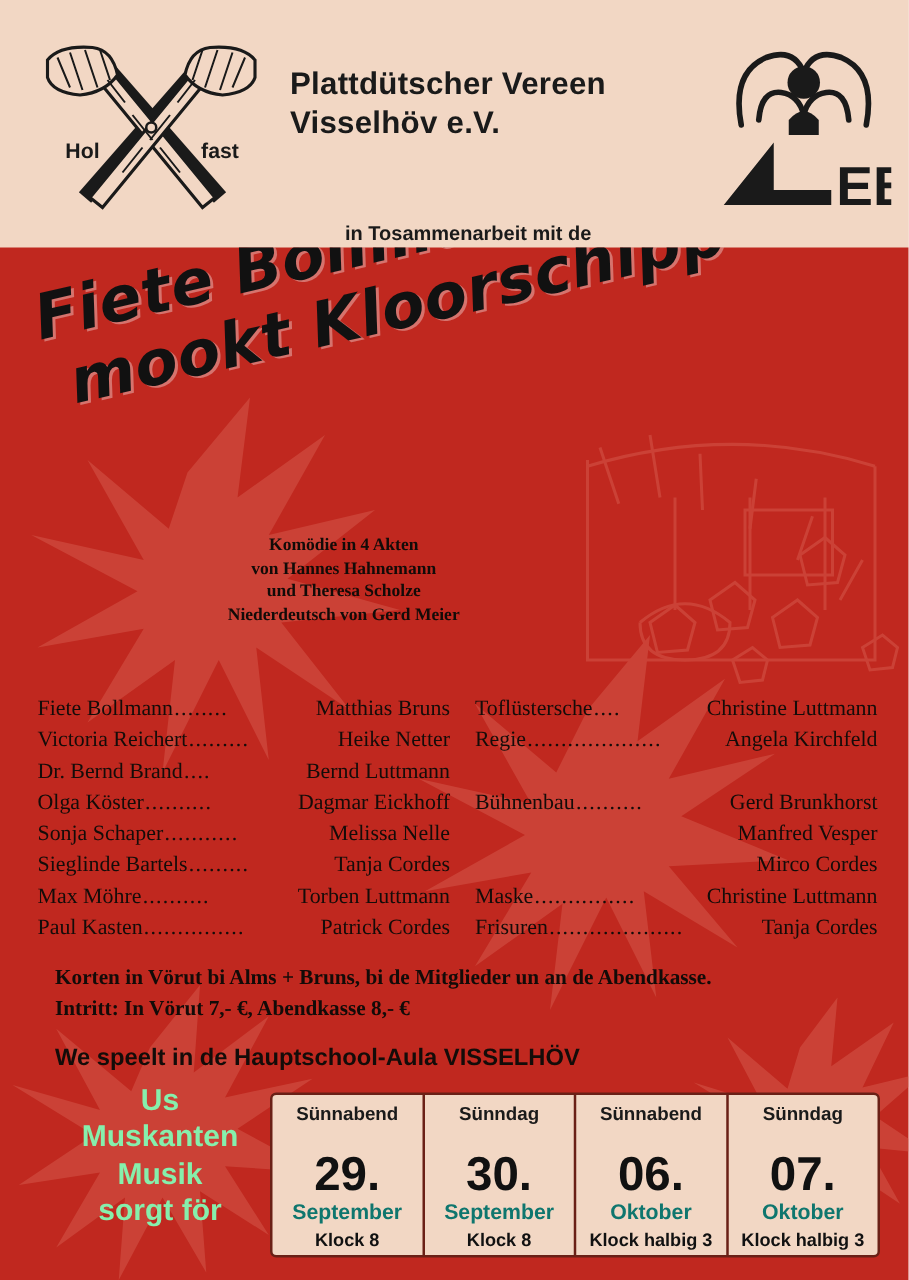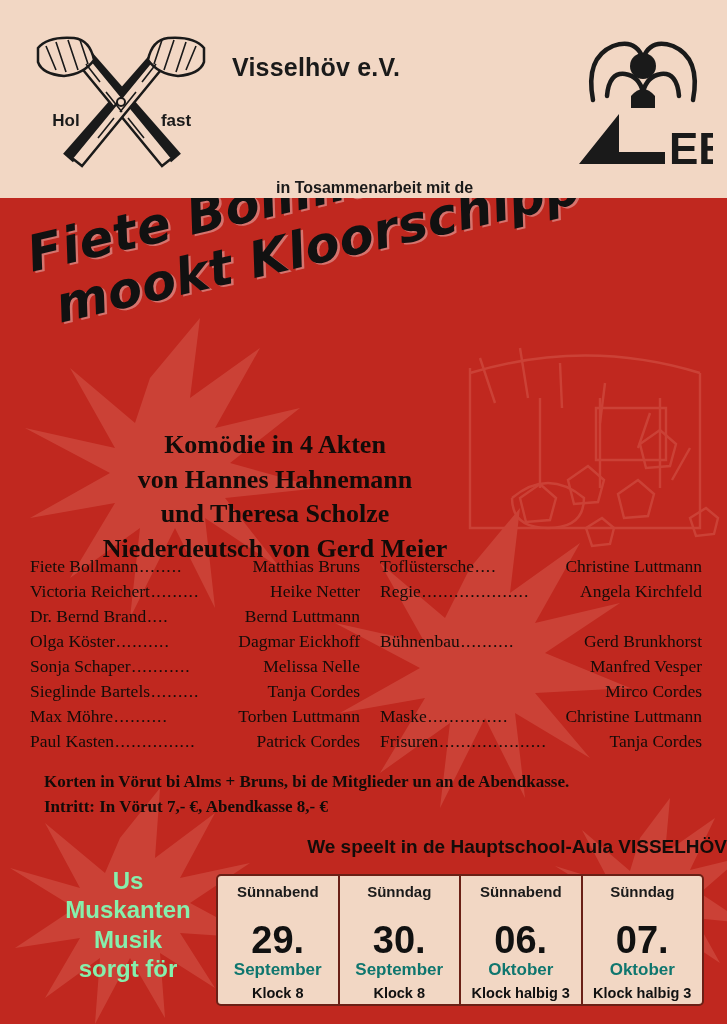--- a/index.html
+++ b/index.html
@@ -94,21 +94,21 @@
 
   
   .subtitle {
     position: absolute;
     left: 60px; top: 230px;
     width: 430px;
     text-align: center;
     color: #120b08;
     font-family: "Liberation Serif", serif;
     font-weight: bold;
-    font-size: 26px;
+    font-size: 14px;
     line-height: 1.33;
   }
 
   
   .cast {
     position: absolute;
     left: 0; top: 360px;
     width: 727px;
     height: 190px;
   }
@@ -146,22 +146,22 @@
     color: #120b08;
     font-family: "Liberation Serif", serif;
     font-weight: bold;
     font-size: 17px;
     line-height: 1.45;
   }
   .venue {
     position: absolute;
     left: 0; top: 638px;
     width: 727px;
-    text-align: right;
-    padding-left: 62px;
+    text-align: left;
+    padding-left: 44px;
     box-sizing: border-box;
     color: #130c09;
     font-family: "Liberation Sans", sans-serif;
     font-weight: bold;
     font-size: 19px;
   }
 
   
   .music-note {
     position: absolute;
@@ -247,20 +247,21 @@
           <path d="M70 46 L84 64 M90 74 L106 94 M112 100 L128 120"></path>
           <path d="M140 46 L126 64 M120 74 L104 94 M98 100 L82 120"></path>
         </g>
         <circle cx="105" cy="84" r="4" fill="#f2d7c4" stroke="#1a1a1a" stroke-width="2"></circle>
         <text x="50" y="108" text-anchor="middle" font-family="Liberation Sans, sans-serif" font-size="17" font-weight="bold" fill="#1a1a1a">Hol</text>
         <text x="160" y="108" text-anchor="middle" font-family="Liberation Sans, sans-serif" font-size="17" font-weight="bold" fill="#1a1a1a">fast</text>
       </svg>
     </div>
 
     <div class="club-name">
+      <div>Plattdütscher Vereen</div>
       <div>Visselhöv e.V.</div>
     </div>
 
     <div class="coop-line">in Tosammenarbeit mit de</div>
 
     <div class="logo-right">
       <svg viewBox="0 0 140 150" width="140" height="150" aria-hidden="true">
         <g fill="none" stroke="#1a1a1a" stroke-width="4.5" stroke-linecap="round">
           <path d="M20 78 Q12 36 40 24 Q62 16 70 36 Q78 16 100 24 Q128 36 120 78"></path>
           <path d="M34 74 Q36 50 52 52 Q66 54 70 70"></path>

